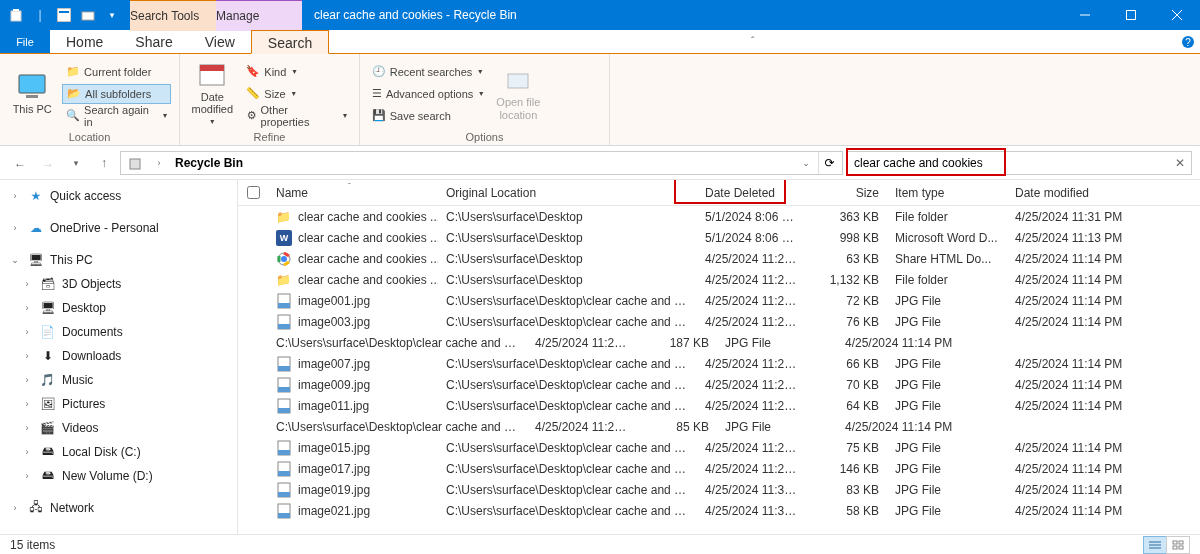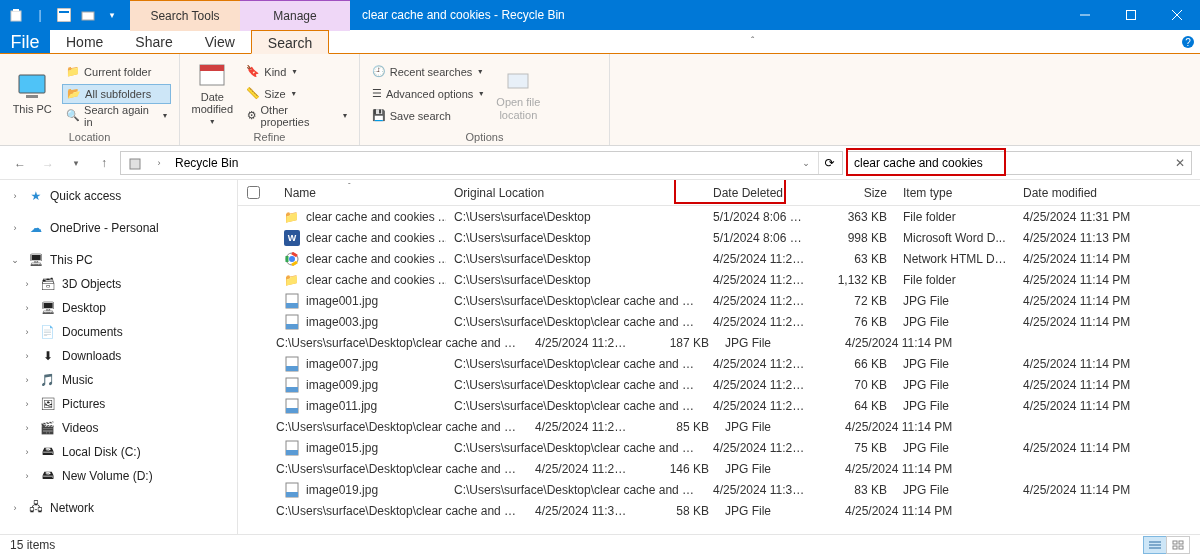--- a/index.html
+++ b/index.html
@@ -4,72 +4,72 @@
 <style>
 * { box-sizing: border-box; margin: 0; padding: 0; font-family: "Segoe UI", Tahoma, sans-serif; }
 html, body { height: 100%; }
 body { width: 1200px; height: 554px; background: #fff; color: #000; font-size: 12px; overflow: hidden; display: flex; flex-direction: column; }
 
 
 .titlebar { height: 30px; background: #0078d7; display: flex; align-items: stretch; color: #fff; }
 .titlebar-left { display: flex; align-items: center; padding-left: 4px; }
 .qat-btn { width: 22px; height: 22px; display: inline-flex; align-items: center; justify-content: center; margin: 0 1px; }
 .tab-tools { display: flex; align-items: stretch; margin-left: 6px; }
-.contextual-tab { width: 110px; text-align: center; font-size: 12px; line-height: 30px; border-top: 2px solid transparent; }
+.contextual-tab { width: 86px; font-size: 12px; line-height: 30px; border-top: 2px solid transparent; }
 .ct-search { background: #fbe0cc; color: #333; border-top-color: #e07800; }
 .ct-manage { background: #efd7f7; color: #333; border-top-color: #a050c0; }
 .title-text { flex: 1; padding-left: 12px; line-height: 30px; font-size: 12px; }
 .win-controls { display: flex; }
 .win-btn { width: 46px; display: flex; align-items: center; justify-content: center; }
 
 
 .menubar { height: 24px; display: flex; align-items: stretch; border-bottom: 1px solid #e07800; }
-.file-tab { background: #0078d7; color: #fff; width: 50px; text-align: center; line-height: 24px; font-size: 18px; }
+.file-tab { background: #0078d7; color: #fff; width: 50px; text-align: center; line-height: 24px; font-size: 11px; }
 .menu-tab { padding: 0 16px; line-height: 24px; font-size: 14px; color: #333; }
 .menu-tab.active { background: #fdf0e6; border: 1px solid #e07800; border-bottom: 1px solid #fdf0e6; margin-bottom: -1px; }
 .menu-help { margin-left: auto; width: 24px; display: flex; align-items: center; justify-content: center; }
 
 
 .ribbon { height: 92px; background: #fdf8f3; border-bottom: 1px solid #d8d8d8; display: flex; }
 .ribbon-group { border-right: 1px solid #e0e0e0; padding: 4px 8px 2px 8px; display: flex; flex-direction: column; font-size: 11px; }
 .ribbon-group-body { flex: 1; display: flex; gap: 6px; }
 .ribbon-group-label { text-align: center; color: #666; font-size: 11px; padding-top: 2px; }
 .big-btn { width: 50px; display: flex; flex-direction: column; align-items: center; justify-content: center; gap: 2px; color: #444; }
 .big-btn.disabled { color: #aaa; }
 .small-stack { display: flex; flex-direction: column; justify-content: center; gap: 2px; }
 .small-btn { height: 20px; display: flex; align-items: center; gap: 4px; padding: 0 4px; color: #444; }
 .small-btn.hl { background: #cde6f7; border: 1px solid #7fb8e0; }
 
 
 .navrow { height: 34px; display: flex; align-items: center; padding: 0 8px; gap: 4px; border-bottom: 1px solid #e5e5e5; }
 .nav-arrow { width: 24px; height: 24px; display: flex; align-items: center; justify-content: center; color: #666; }
 .nav-arrow.disabled { color: #ccc; }
 .address-box { flex: 1; height: 24px; border: 1px solid #ccc; display: flex; align-items: center; padding: 0 2px; gap: 4px; }
-.addr-seg { padding: 0 4px; }
+.addr-seg { padding: 0 4px; font-weight: bold; }
 .addr-dd { width: 16px; text-align: center; }
 .refresh-btn { width: 22px; height: 22px; display: flex; align-items: center; justify-content: center; border-left: 1px solid #ddd; }
 .search-box { width: 345px; height: 24px; border: 1px solid #ccc; display: flex; align-items: center; position: relative; }
 .search-input { flex: 1; border: none; outline: none; padding: 0 6px; font-size: 12px; }
 .search-clear { width: 22px; text-align: center; color: #666; }
 .red-box { position: absolute; border: 2px solid #d00000; pointer-events: none; }
 
 
 .main { flex: 1; display: flex; overflow: hidden; }
 .navpane { width: 238px; border-right: 1px solid #e5e5e5; padding: 4px 0; overflow: hidden; }
 .nav-item { height: 24px; display: flex; align-items: center; gap: 6px; padding-left: 8px; color: #222; }
 .nav-item .tw { width: 14px; color: #666; font-size: 9px; text-align: center; }
 .nav-item .ic { width: 16px; text-align: center; }
 .nav-sub { padding-left: 20px; }
 
 
 .listwrap { flex: 1; display: flex; flex-direction: column; position: relative; }
 .list-header { height: 26px; display: flex; align-items: center; border-bottom: 1px solid #e5e5e5; position: relative; }
 .col { padding: 0 8px; font-size: 12px; color: #333; overflow: hidden; white-space: nowrap; text-overflow: ellipsis; }
 .col-check { width: 30px; display: flex; justify-content: center; }
-.col-name { width: 170px; display: flex; align-items: center; gap: 4px; margin-left: 8px; }
+.col-name { width: 170px; display: flex; align-items: center; gap: 4px; }
 .col-loc { width: 259px; }
 .col-deleted { width: 110px; }
 .col-size { width: 80px; text-align: right; }
 .col-type { width: 120px; }
 .col-mod { width: 140px; }
 .sort-ind { position: absolute; left: 110px; top: 1px; font-size: 8px; color: #555; }
 
 .list-body { flex: 1; overflow: hidden; }
 .row { height: 21px; display: flex; align-items: center; font-size: 12px; }
 .row .col-name { display: flex; align-items: center; gap: 6px; }
@@ -384,21 +384,21 @@
                 <path d="M7 1 L12 4" stroke="#ea4335" stroke-width="3"></path>
                 <path d="M12 10 L7 13" stroke="#fbbc05" stroke-width="3"></path>
                 <path d="M2 10 L2 4" stroke="#34a853" stroke-width="3"></path>
               </svg>
             </span>
             <span>clear cache and cookies ...</span>
           </div>
     <div class="col col-loc">C:\Users\surface\Desktop</div>
     <div class="col col-deleted">4/25/2024 11:28 ...</div>
     <div class="col col-size">63 KB</div>
-    <div class="col col-type">Network HTML Do...</div>
+    <div class="col col-type">Share HTML Do...</div>
     <div class="col col-mod">4/25/2024 11:14 PM</div>
         </div>
         <div class="row">
     <div class="col col-check"></div>
     <div class="col col-name">
             <span class="file-ico" style="color:#f0c060">📁</span>
             <span>clear cache and cookies ...</span>
           </div>
     <div class="col col-loc">C:\Users\surface\Desktop</div>
     <div class="col col-deleted">4/25/2024 11:28 ...</div>
@@ -519,20 +519,29 @@
             <span>image015.jpg</span>
           </div>
     <div class="col col-loc">C:\Users\surface\Desktop\clear cache and co...</div>
     <div class="col col-deleted">4/25/2024 11:29 ...</div>
     <div class="col col-size">75 KB</div>
     <div class="col col-type">JPG File</div>
     <div class="col col-mod">4/25/2024 11:14 PM</div>
         </div>
         <div class="row">
     <div class="col col-check"></div>
+    <div class="col col-name">
+            <span class="file-ico">
+              <svg width="14" height="16">
+                <rect x="1" y="1" width="12" height="14" fill="#fff" stroke="#888"></rect>
+                <rect x="1" y="10" width="12" height="5" fill="#5a9bd5"></rect>
+              </svg>
+            </span>
+            <span>image017.jpg</span>
+          </div>
     <div class="col col-loc">C:\Users\surface\Desktop\clear cache and co...</div>
     <div class="col col-deleted">4/25/2024 11:29 ...</div>
     <div class="col col-size">146 KB</div>
     <div class="col col-type">JPG File</div>
     <div class="col col-mod">4/25/2024 11:14 PM</div>
         </div>
         <div class="row">
     <div class="col col-check"></div>
     <div class="col col-name">
             <span class="file-ico">
@@ -544,20 +553,29 @@
             <span>image019.jpg</span>
           </div>
     <div class="col col-loc">C:\Users\surface\Desktop\clear cache and co...</div>
     <div class="col col-deleted">4/25/2024 11:30 ...</div>
     <div class="col col-size">83 KB</div>
     <div class="col col-type">JPG File</div>
     <div class="col col-mod">4/25/2024 11:14 PM</div>
         </div>
         <div class="row">
     <div class="col col-check"></div>
+    <div class="col col-name">
+            <span class="file-ico">
+              <svg width="14" height="16">
+                <rect x="1" y="1" width="12" height="14" fill="#fff" stroke="#888"></rect>
+                <rect x="1" y="10" width="12" height="5" fill="#5a9bd5"></rect>
+              </svg>
+            </span>
+            <span>image021.jpg</span>
+          </div>
     <div class="col col-loc">C:\Users\surface\Desktop\clear cache and co...</div>
     <div class="col col-deleted">4/25/2024 11:30 ...</div>
     <div class="col col-size">58 KB</div>
     <div class="col col-type">JPG File</div>
     <div class="col col-mod">4/25/2024 11:14 PM</div>
         </div>
       </div>
   </div>
 </div>
 

